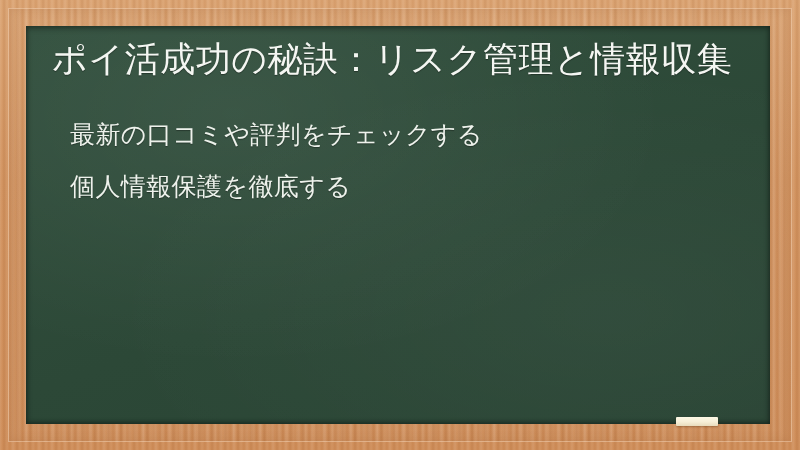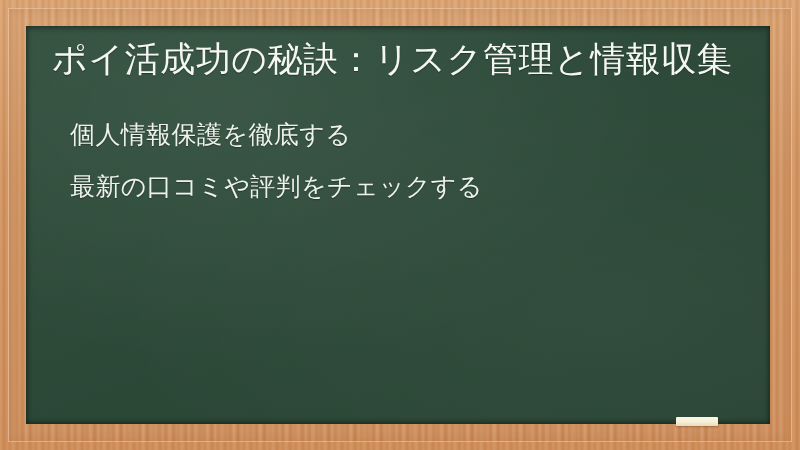--- a/index.html
+++ b/index.html
@@ -126,22 +126,22 @@
 <div class="slide">
 
   <div class="frame-bevel"></div>
 
   <div class="board">
     <div class="board-inner">
 
       <h1 class="title">ポイ活成功の秘訣：リスク管理と情報収集</h1>
 
       <ul class="bullet-list">
+        <li>最新の口コミや評判をチェックする</li>
         <li>個人情報保護を徹底する</li>
-        <li>最新の口コミや評判をチェックする</li>
       </ul>
 
     </div>
   </div>
 
   <div class="chalk-stick"></div>
 
 </div>
 
 </body></html>

